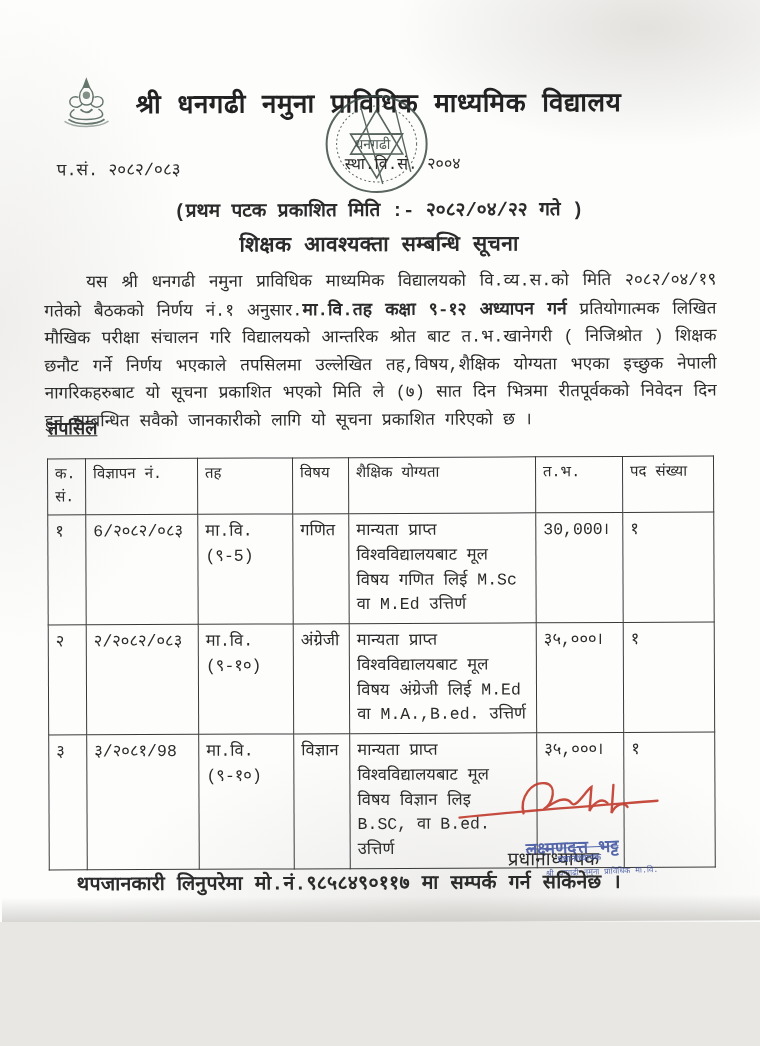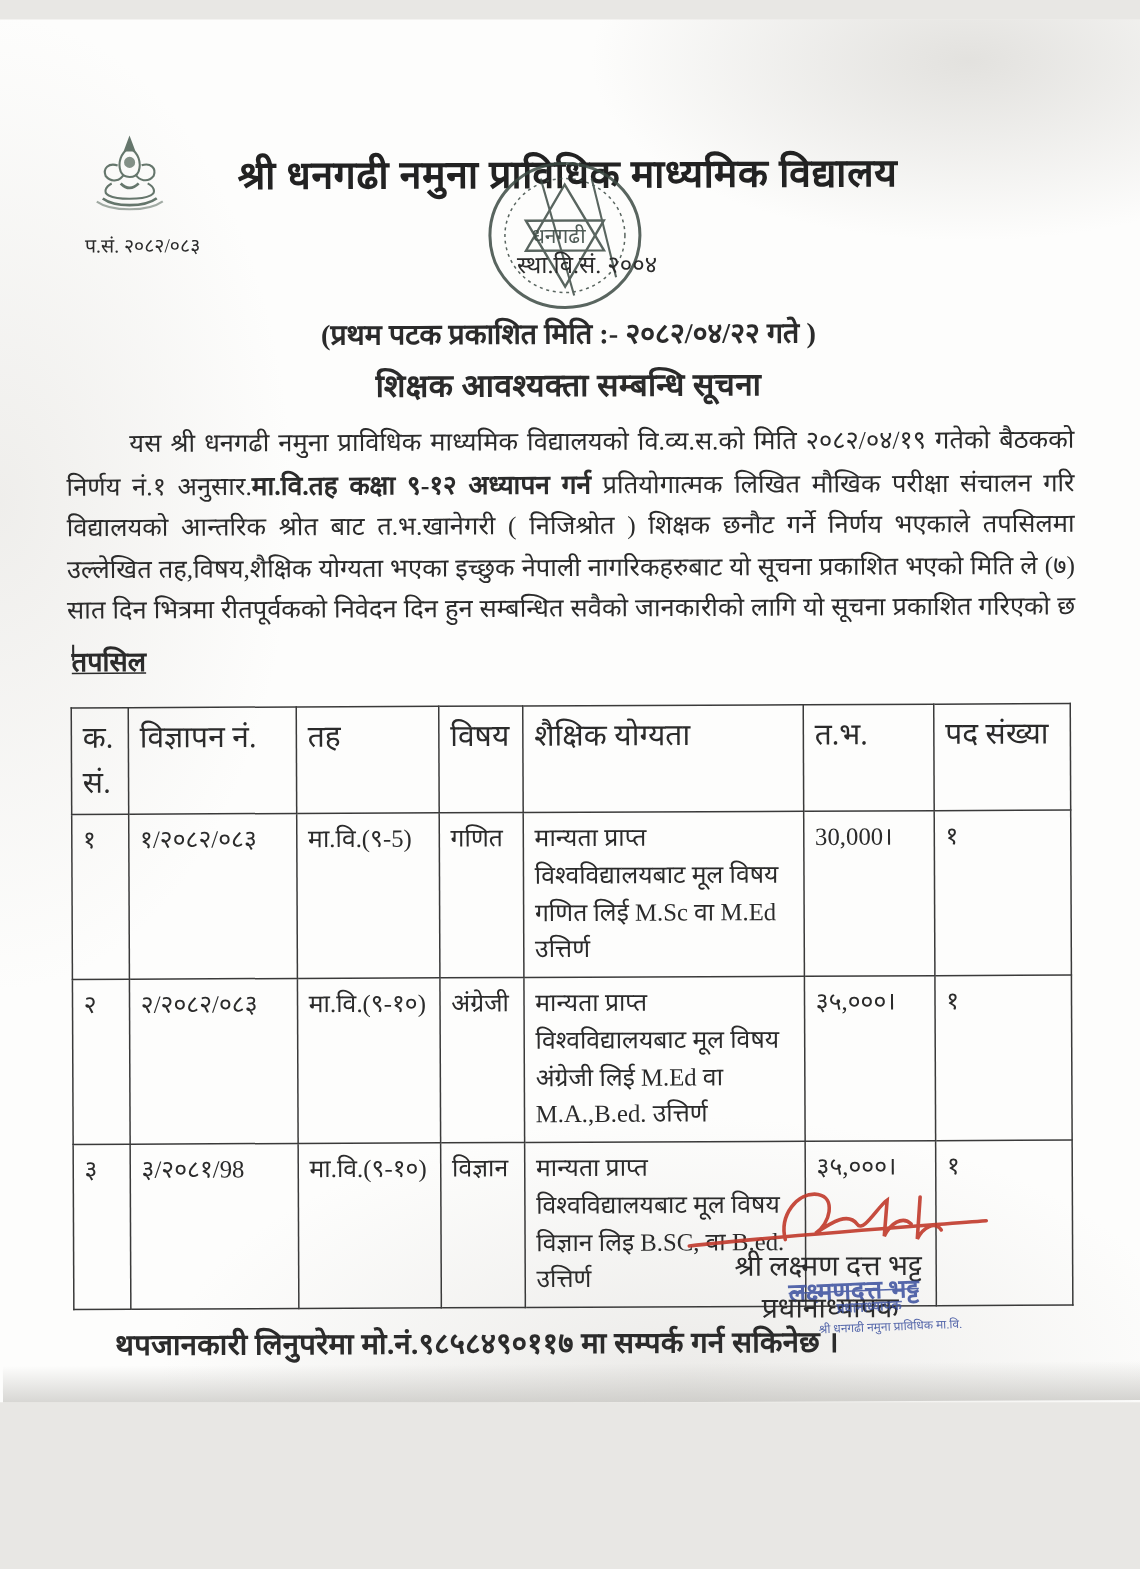--- a/index.html
+++ b/index.html
@@ -3,30 +3,29 @@
 <meta charset="utf-8">
 <style>
   html,body{margin:0;padding:0;background:#e8e7e4;}
   #page{
     position:relative;width:760px;height:922px;overflow:hidden;
     background:
       radial-gradient(ellipse 420px 200px at 85% 3%, rgba(205,203,198,.55), rgba(255,255,255,0) 60%),
       radial-gradient(ellipse 300px 500px at 0% 35%, rgba(225,223,219,.5), rgba(255,255,255,0) 65%),
       radial-gradient(ellipse 500px 260px at 60% 99%, rgba(214,212,208,.45), rgba(255,255,255,0) 70%),
       #fdfdfc;
-    font-family:Liberation Serif, serif;
+    font-family:Liberation Mono, monospace;
     color:#2b2b2b;
-    margin-top:13px;
   }
   .sheet{position:absolute;inset:0;transform:rotate(-0.25deg);}
   .abs{position:absolute;}
   .center{left:0;right:0;text-align:center;}
 
   .school-title{top:84px;font-size:26px;font-weight:bold;letter-spacing:.5px;color:#222;}
-  .letter-no{left:58px;top:140px;font-size:13px;}
+  .letter-no{left:58px;top:156px;font-size:17px;}
   .est-line{left:346px;top:152px;font-size:16px;text-align:right;}
 
   .pub-line{top:196px;font-size:19px;font-weight:bold;}
   .notice-title{top:229px;font-size:21px;font-weight:bold;letter-spacing:.3px;}
 
   .body-par{
     top:268px;left:45px;width:672px;
     font-size:17px;line-height:1.62;text-align:justify;text-indent:42px;
   }
   .body-par b{font-size:17.5px;}
@@ -35,21 +34,21 @@
 
   table.notice{
     position:absolute;left:47px;top:457px;width:666px;
     border-collapse:collapse;table-layout:fixed;
   }
   table.notice th,table.notice td{
     border:1.5px solid #3a3a3a;vertical-align:top;text-align:left;
     padding:5px 7px;font-size:16.5px;line-height:1.5;font-weight:normal;
     overflow:hidden;
   }
-  table.notice th{font-size:20px;}
+  table.notice th{font-size:15px;}
   col.c0{width:38px;}col.c1{width:112px;}col.c2{width:95px;}col.c3{width:56px;}
   col.c4{width:187px;}col.c5{width:87px;}col.c6{width:91px;}
   tr.hrow{height:56px;}
   tr.r0{height:74px;}
   tr.r1{height:102px;}
   tr.r2{height:110px;}
 
   .sig-scribble{left:452px;top:778px;}
   .sig-name{left:488px;top:818px;font-size:19px;white-space:nowrap;}
   .sig-stamp-name{left:524px;top:836px;font-size:17px;font-weight:bold;color:#3a4f9e;opacity:.85;transform:rotate(-2deg);white-space:nowrap;text-decoration:line-through;}
@@ -124,21 +123,21 @@
         <th>क. सं.</th>
         <th>विज्ञापन नं.</th>
         <th>तह</th>
         <th>विषय</th>
         <th>शैक्षिक योग्यता</th>
         <th>त.भ.</th>
         <th>पद संख्या</th>
       </tr>
       <tr class="r0">
         <td>१</td>
-        <td>१/२०८२/०८३</td>
+        <td>6/२०८२/०८३</td>
         <td>मा.वि.(९-5)</td>
         <td>गणित</td>
         <td>मान्यता प्राप्त विश्वविद्यालयबाट मूल विषय गणित लिई M.Sc वा M.Ed उत्तिर्ण</td>
         <td>30,000।</td>
         <td>१</td>
       </tr>
       <tr class="r1">
         <td>२</td>
         <td>२/२०८२/०८३</td>
         <td>मा.वि.(९-१०)</td>
@@ -160,21 +159,20 @@
       </table>
 
     <svg class="abs sig-scribble" width="210" height="46" viewBox="0 0 210 46">
       <g stroke="#c0392b" fill="none" stroke-width="2.4" stroke-linecap="round" opacity="0.9">
         <path d="M6 40 C60 34 150 28 204 24"></path>
         <path d="M70 36 C66 20 78 4 92 6 C104 8 100 26 90 32 C102 24 112 18 118 26 C122 32 132 14 138 10 L136 34 C140 26 148 20 154 26"></path>
         <path d="M160 8 L158 36 C162 28 170 24 174 30"></path>
       </g>
     </svg>
 
-    <div class="abs sig-name">श्री लक्ष्मण दत्त भट्ट</div>
     <div class="abs sig-stamp-name">लक्ष्मणदत्त भट्ट</div>
     <div class="abs sig-title">प्रधानाध्यापक</div>
     <div class="abs sig-stamp-title">प्रधानाध्यापक</div>
     <div class="abs sig-stamp-small">श्री धनगढी नमुना प्राविधिक मा.वि.</div>
 
     <div class="abs footer-line">थपजानकारी लिनुपरेमा मो.नं.९८५८४९०११७ मा सम्पर्क गर्न सकिनेछ ।</div>
 
     <div class="abs scan-edge"></div>
   </div>
 </div>

